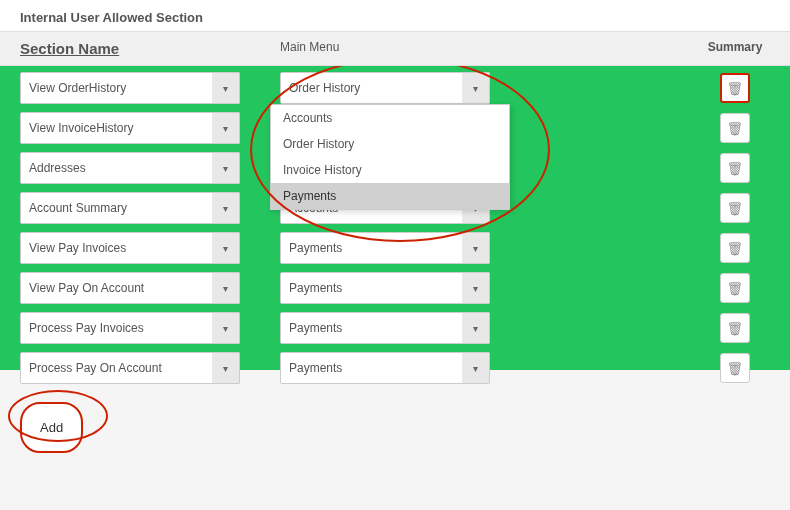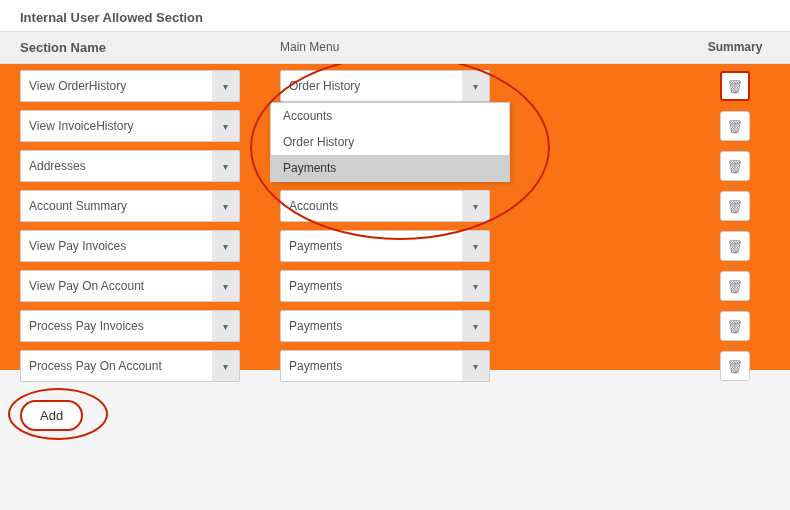--- a/index.html
+++ b/index.html
@@ -8,21 +8,21 @@
       font-size: 13px;
       background: #f5f5f5;
       color: #333;
       width: 790px;
       height: 510px;
       overflow: hidden;
     }
     .page-container {
       width: 790px;
       height: 370px;
-      background: #f97316;
+      background: #22c55e;
       position: relative;
     }
     .header-section {
       background: #fff;
       padding: 10px 20px 6px 20px;
       border-bottom: 1px solid #e0e0e0;
     }
     .header-title {
       font-size: 13px;
       font-weight: bold;
@@ -31,21 +31,21 @@
     .header-subtitle {
       font-size: 11px;
       color: #999;
     }
     .table-header {
       display: flex;
       background: #f0f0f0;
       padding: 8px 20px;
       border-bottom: 1px solid #ddd;
     }
-    .col-section { width: 250px; font-weight: bold; color: #555; font-size: 13px; }
+    .col-section { width: 250px; font-weight: bold; color: #555; font-size: 15px; text-decoration: underline; }
     .col-menu { flex: 1; font-weight: normal; color: #555; font-size: 12px; padding-left: 10px; }
     .col-action { width: 70px; font-weight: bold; color: #555; font-size: 12px; text-align: center; }
     .rows-container {
       padding: 6px 20px;
       overflow-y: auto;
       height: 410px;
     }
     .table-row {
       display: flex;
       align-items: center;
@@ -130,21 +130,21 @@
       color: #888;
       font-size: 13px;
     }
     .first-delete-btn {
       background: #fff;
       border: 2px solid #cc2200;
       border-radius: 3px;
     }
     .add-btn {
       display: inline-block;
-      padding: 6px 18px;
+      padding: 16px 18px;
       border: 2px solid #cc2200;
       border-radius: 20px;
       background: #fff;
       color: #333;
       font-size: 13px;
       cursor: pointer;
       margin-left: 0;
       margin-top: 4px;
     }
     
@@ -228,20 +228,21 @@
         <div class="select-wrapper">
           <select class="menu-select">
             <option>Order History</option>
           </select>
           <div class="select-arrow">▾</div>
         </div>
 
         <div class="dropdown-overlay">
           <div class="drop-item">Accounts</div>
           <div class="drop-item">Order History</div>
+          <div class="drop-item">Invoice History</div>
           <div class="drop-item selected-item">Payments</div>
         </div>
       </div>
       <div class="action-col">
         <button class="delete-btn first-delete-btn">🗑</button>
       </div>
     </div>
 
     <div class="table-row">
       <div class="section-col">

